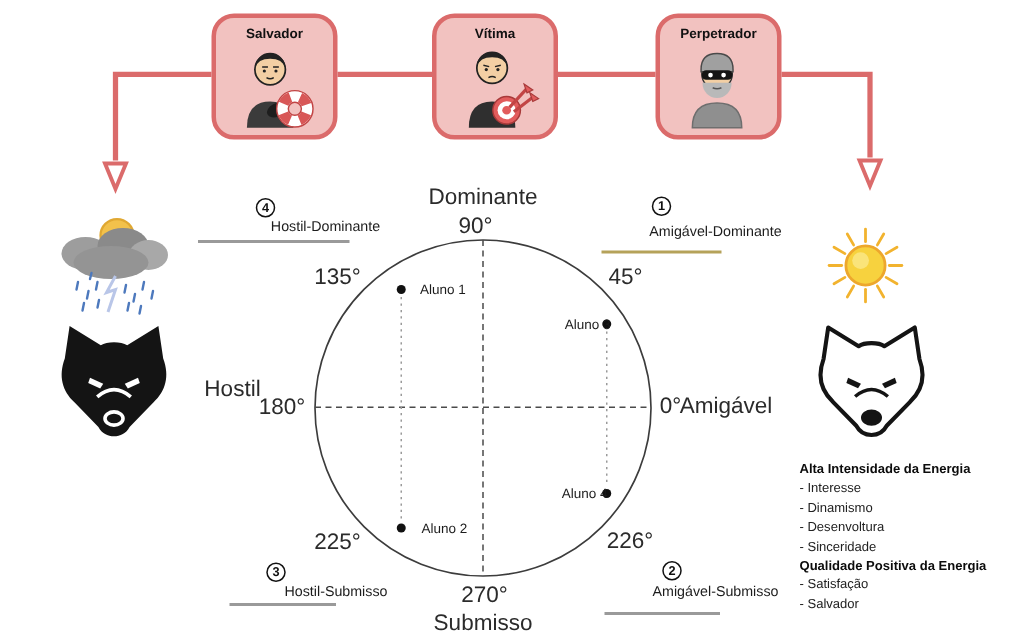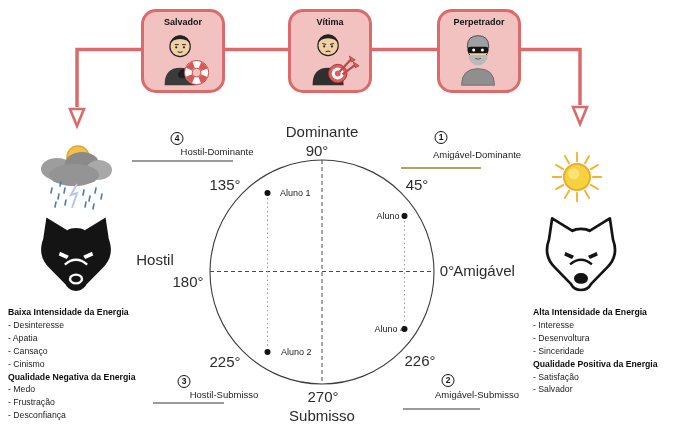--- a/index.html
+++ b/index.html
@@ -126,21 +126,21 @@
         <circle cx="35.5" cy="20.8" r="1.6" fill="#fff"></circle>
       <path d="M28,29.5 q3,1.4 6,0" stroke="#555" stroke-width="1" fill="none"></path>
     </svg>
   </div>
 
   <span class="lbl" style="left:322px;top:123px">Dominante</span>
   <span class="lbl" style="left:317px;top:142px">90°</span>
   <span class="lbl" style="left:322px;top:407px">Submisso</span>
   <span class="lbl" style="left:323px;top:388px">270°</span>
   <span class="lbl" style="left:155px;top:251px">Hostil</span>
-  <span class="lbl" style="left:188px;top:273px">180°</span>
+  <span class="lbl" style="left:188px;top:263px">180°</span>
   <span class="lbl" style="left:447px;top:262px">0°</span>
   <span class="lbl" style="left:484px;top:262px">Amigável</span>
   <span class="lbl" style="left:225px;top:176px">135°</span>
   <span class="lbl" style="left:417px;top:176px">45°</span>
   <span class="lbl" style="left:225px;top:353px">225°</span>
   <span class="lbl" style="left:420px;top:352px">226°</span>
 
   <span class="pt-lbl" style="left:280px;top:188px">Aluno 1</span>
   <span class="pt-lbl" style="left:281px;top:347px">Aluno 2</span>
   <span class="pt-lbl" style="right:281px;top:211px">Aluno 3</span>
@@ -203,35 +203,25 @@
       <line x1="38.5" y1="44.7" x2="43" y2="52.5"></line>
         <line x1="44.7" y1="38.5" x2="52.5" y2="43"></line>
     </g>
     <circle cx="30" cy="30" r="14" fill="#F7D23E" stroke="#eda72c" stroke-width="2"></circle>
     <circle cx="26.5" cy="26.5" r="6" fill="#fae47a"></circle>
   </svg>
   <svg class="vis white-wolf" style="left:542px;top:213px" width="78" height="84" viewBox="0 0 100 100">
     <use href="#wolf-shape"></use>
   </svg>
 
-  <div class="side-text" style="left:8px">
-    <div class="st-bold">Baixa Intensidade da Energia</div>
-    <div>- Desinteresse</div>
-    <div>- Apatia</div>
-    <div>- Cansaço</div>
-    <div>- Cinismo</div>
-    <div class="st-bold">Qualidade Negativa da Energia</div>
-    <div>- Medo</div>
-    <div>- Frustração</div>
-    <div>- Desconfiança</div>
-  </div>
 
   <div class="side-text" style="left:533px">
     <div class="st-bold">Alta Intensidade da Energia</div>
     <div>- Interesse</div>
+    <div>- Dinamismo</div>
     <div>- Desenvoltura</div>
     <div>- Sinceridade</div>
     <div class="st-bold">Qualidade Positiva da Energia</div>
     <div>- Satisfação</div>
     <div>- Salvador</div>
   </div>
 
 </div>
 
 </body></html>

